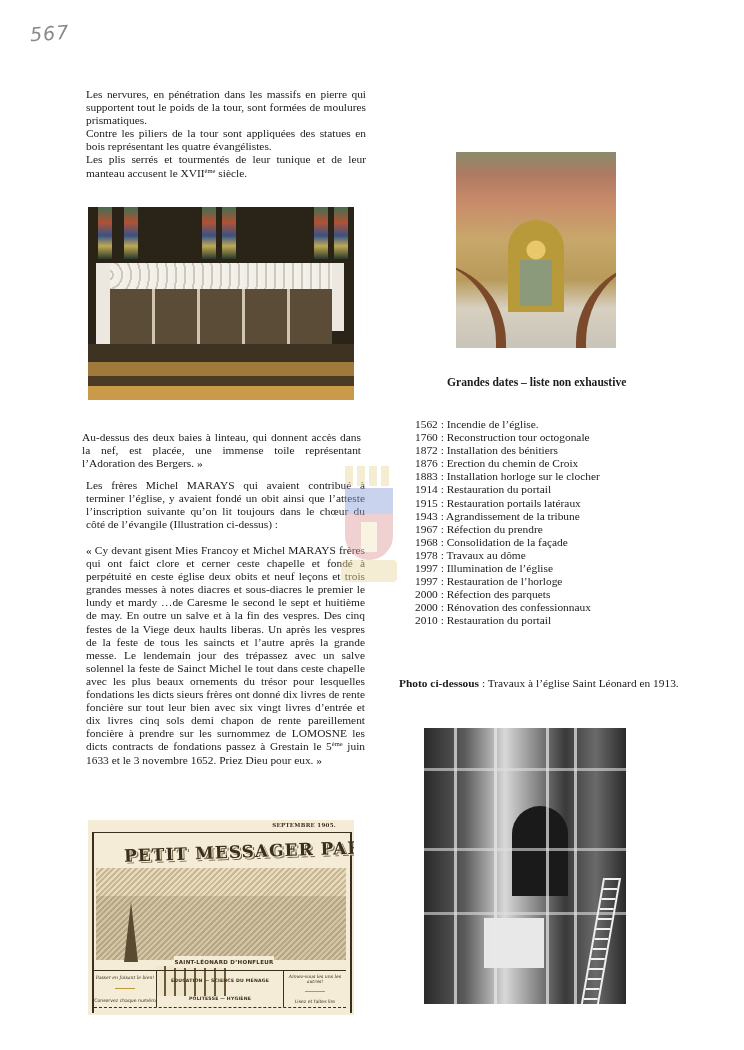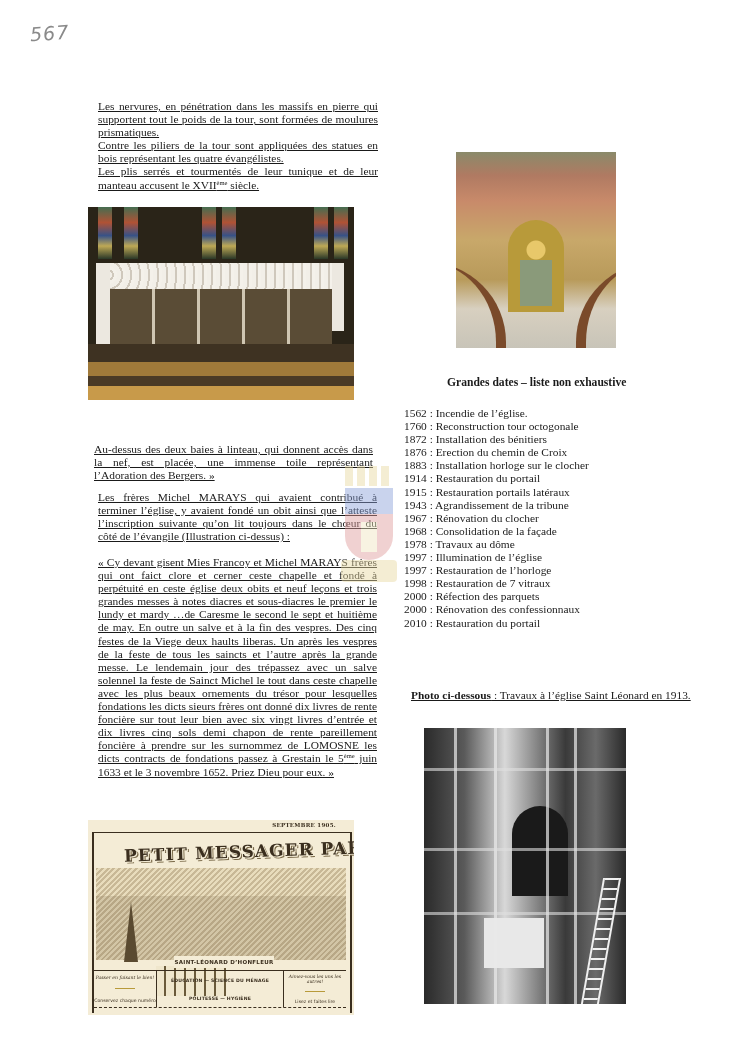--- a/index.html
+++ b/index.html
@@ -9,21 +9,21 @@
       font-family: "Liberation Serif", "DejaVu Serif", serif;
       color: #1a1a1a;
     }
     .abs { position: absolute; }
     .handwritten {
       left: 30px; top: 22px; font-family: "DejaVu Sans", sans-serif;
       font-size: 19px; color: #8a8a8a; font-style: italic; transform: rotate(-4deg);
       letter-spacing: 1px; font-weight: 300;
     }
     .para {
-      font-size: 11.4px; line-height: 13.1px; text-align: justify; margin: 12px; text-decoration: underline;
+      font-size: 11.4px; line-height: 13.1px; text-align: justify; margin: 0;
     }
     .para sup { font-size: 6.5px; vertical-align: 4px; line-height: 0; }
     #p-intro { left: 86px; top: 88px; width: 280px; }
     #p-intro .line { display: block; }
     #p-baies { left: 82px; top: 431px; width: 279px; }
     #p-freres { left: 86px; top: 479px; width: 279px; }
     #p-quote { left: 86px; top: 544px; width: 279px; }
 
     
     .photo-altar {
@@ -54,21 +54,21 @@
     .photo-fresco .figure { position: absolute; left: 64px; top: 84px; width: 32px; height: 70px;
       background: radial-gradient(circle at 16px 14px, #e8c86a 0 9px, transparent 10px), linear-gradient(180deg, transparent 0 24px, #8a9a7a 24px); }
     .photo-fresco .rib-l { position: absolute; left: -30px; top: 110px; width: 70px; height: 120px;
       border-right: 10px solid #7a4a2a; border-radius: 0 90px 0 0; }
     .photo-fresco .rib-r { position: absolute; left: 120px; top: 110px; width: 70px; height: 120px;
       border-left: 10px solid #7a4a2a; border-radius: 90px 0 0 0; }
 
     .dates-title {
       left: 447px; top: 376px; font-weight: bold; font-size: 11.6px; white-space: nowrap;
     }
-    .dates-list { left: 399px; top: 402px; width: 300px; list-style: none; margin: 5px; padding: 0; }
+    .dates-list { left: 399px; top: 402px; width: 300px; list-style: none; margin: 16px; padding: 0; }
     .dates-list li { font-size: 11.4px; line-height: 13.1px; white-space: nowrap; }
 
     #p-photo-caption { left: 399px; top: 677px; width: 306px; }
     #p-photo-caption b { font-weight: bold; }
 
     
     .photo-works {
       left: 424px; top: 728px; width: 202px; height: 276px; overflow: hidden;
       background: linear-gradient(90deg, #2a2a2a 0%, #5a5a5a 20%, #d8d8d8 40%, #8a8a8a 55%, #3a3a3a 70%, #6a6a6a 85%, #2a2a2a 100%);
       filter: grayscale(1);
@@ -204,26 +204,25 @@
 
 <ul class="abs dates-list">
   <li><span>1562</span><span> : </span><span>Incendie de l’église.</span></li>
   <li><span>1760</span><span> : </span><span>Reconstruction tour octogonale</span></li>
   <li><span>1872</span><span> : </span><span>Installation des bénitiers</span></li>
   <li><span>1876</span><span> : </span><span>Erection du chemin de Croix</span></li>
   <li><span>1883</span><span> : </span><span>Installation horloge sur le clocher</span></li>
   <li><span>1914</span><span> : </span><span>Restauration du portail</span></li>
   <li><span>1915</span><span> : </span><span>Restauration portails latéraux</span></li>
   <li><span>1943</span><span> : </span><span>Agrandissement de la tribune</span></li>
-  <li><span>1967</span><span> : </span><span>Rénovation du clocher</span></li>
+  <li><span>1967</span><span> : </span><span>Réfection du prendre</span></li>
   <li><span>1968</span><span> : </span><span>Consolidation de la façade</span></li>
   <li><span>1978</span><span> : </span><span>Travaux au dôme</span></li>
   <li><span>1997</span><span> : </span><span>Illumination de l’église</span></li>
   <li><span>1997</span><span> : </span><span>Restauration de l’horloge</span></li>
-  <li><span>1998</span><span> : </span><span>Restauration de 7 vitraux</span></li>
   <li><span>2000</span><span> : </span><span>Réfection des parquets</span></li>
   <li><span>2000</span><span> : </span><span>Rénovation des confessionnaux</span></li>
   <li><span>2010</span><span> : </span><span>Restauration du portail</span></li>
 </ul>
 
 <p class="abs para" id="p-photo-caption"><b>Photo ci-dessous</b><span> : Travaux à l’église Saint Léonard en 1913.</span></p>
 
 <div class="abs photo-works" title="Travaux à l’église Saint Léonard en 1913">
   <div class="arch"></div>
   <div class="white-block"></div>

